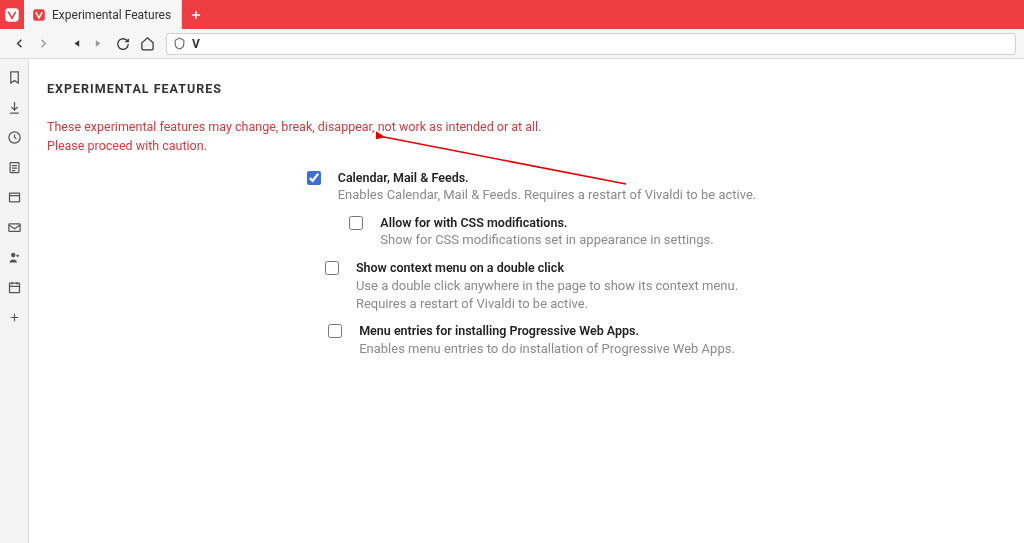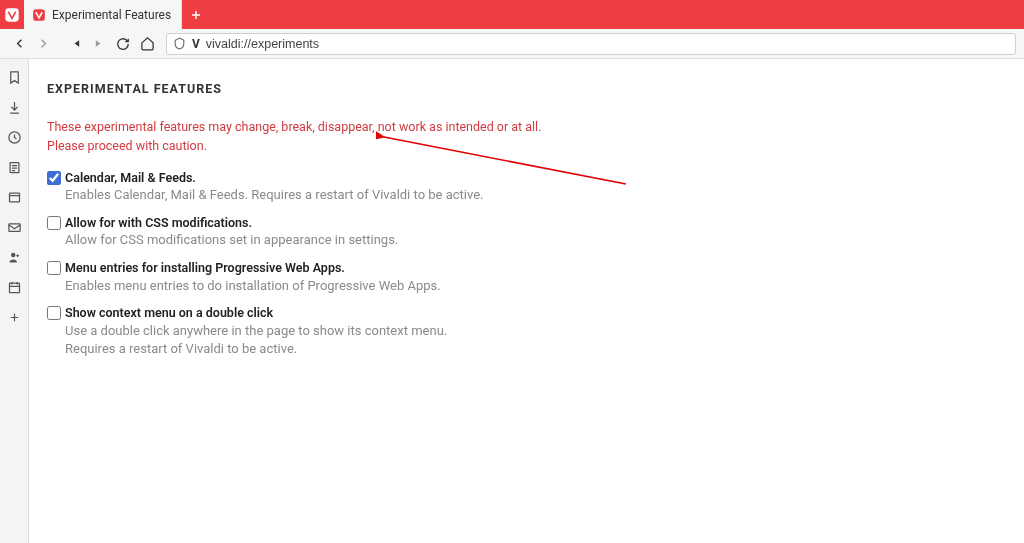--- a/index.html
+++ b/index.html
@@ -131,21 +131,22 @@
 .warning {
   color: #d03b3f;
   font-size: 12.5px;
   line-height: 1.5;
   margin-bottom: 14px;
 }
 .features { display: flex; flex-direction: column; gap: 10px; }
 .feature {
   display: flex;
   align-items: flex-start;
-  gap: 4px;
+  gap: 17px;
+  justify-content: center;
 }
 .feature input[type=checkbox] {
   width: 14px;
   height: 14px;
   margin-top: 1px;
   cursor: pointer;
   accent-color: #3b6fd6;
 }
 .feature-text { display: flex; flex-direction: column; }
 .feature-title {
@@ -223,21 +224,20 @@
   <div class="tool-btn">
     <svg width="15" height="15" viewBox="0 0 24 24" fill="none" stroke="#333" stroke-width="2">
         <path d="M3 11l9-8 9 8v9a2 2 0 0 1-2 2H5a2 2 0 0 1-2-2z"></path>
       </svg>
   </div>
   <div class="address-bar">
     <svg width="13" height="13" viewBox="0 0 24 24" fill="none" stroke="#666" stroke-width="2">
         <path d="M12 2l8 4v6c0 5-3.5 9-8 10-4.5-1-8-5-8-10V6z"></path>
       </svg>
     <span style="font-weight:700;color:#333;font-size:12px">V</span>
-    <input class="address-input" type="text" value="vivaldi://experiments" style="">
   </div>
 </div>
 
 <div class="body-area">
   <div class="side-panel">
     <div class="panel-btn">
       <svg width="15" height="15" viewBox="0 0 24 24" fill="none" stroke="#555" stroke-width="2">
           <path d="M6 3h12v18l-6-4-6 4z"></path>
         </svg>
     </div>
@@ -302,38 +302,38 @@
         <input type="checkbox" checked="" style="">
         <span class="feature-text">
           <span class="feature-title">Calendar, Mail &amp; Feeds.</span>
           <span class="feature-desc">Enables Calendar, Mail &amp; Feeds. Requires a restart of Vivaldi to be active.</span>
         </span>
       </label>
       <label class="feature">
         <input type="checkbox" style="">
         <span class="feature-text">
           <span class="feature-title">Allow for with CSS modifications.</span>
-          <span class="feature-desc">Allow for CSS modifications set in appearance in settings.</span>
-        </span>
-      </label>
-      <label class="feature">
-        <input type="checkbox" style="">
-        <span class="feature-text">
-          <span class="feature-title">Menu entries for installing Progressive Web Apps.</span>
-          <span class="feature-desc">Enables menu entries to do installation of Progressive Web Apps.</span>
+          <span class="feature-desc">Show for CSS modifications set in appearance in settings.</span>
         </span>
       </label>
       <label class="feature">
         <input type="checkbox" style="">
         <span class="feature-text">
           <span class="feature-title">Show context menu on a double click</span>
           <span class="feature-desc" style="white-space:pre-line">Use a double click anywhere in the page to show its context menu.
 Requires a restart of Vivaldi to be active.</span>
         </span>
       </label>
+      <label class="feature">
+        <input type="checkbox" style="">
+        <span class="feature-text">
+          <span class="feature-title">Menu entries for installing Progressive Web Apps.</span>
+          <span class="feature-desc">Enables menu entries to do installation of Progressive Web Apps.</span>
+        </span>
+      </label>
     </div>
 
     <svg class="arrow-overlay" width="260" height="60">
       <defs>
         <marker id="ah" markerWidth="10" markerHeight="8" refX="1" refY="4" orient="auto">
           <path d="M10 0 L0 4 L10 8 z" fill="#e20000"></path>
         </marker>
       </defs>
       <line x1="250" y1="55" x2="8" y2="8" stroke="#e20000" stroke-width="1.6" marker-end="url(#ah)"></line>
     </svg>

